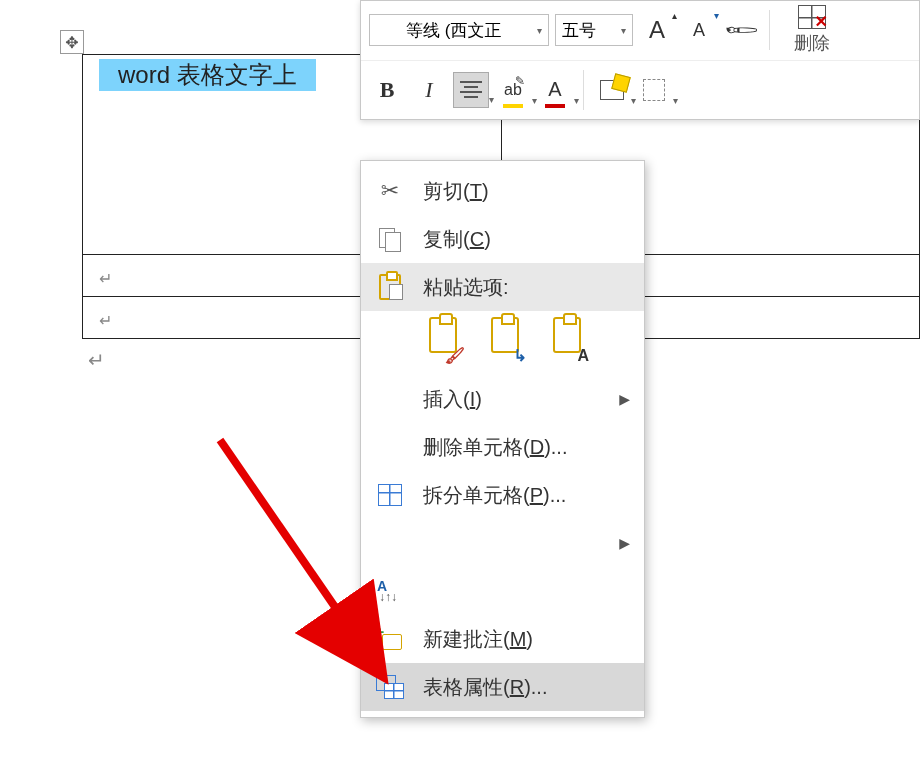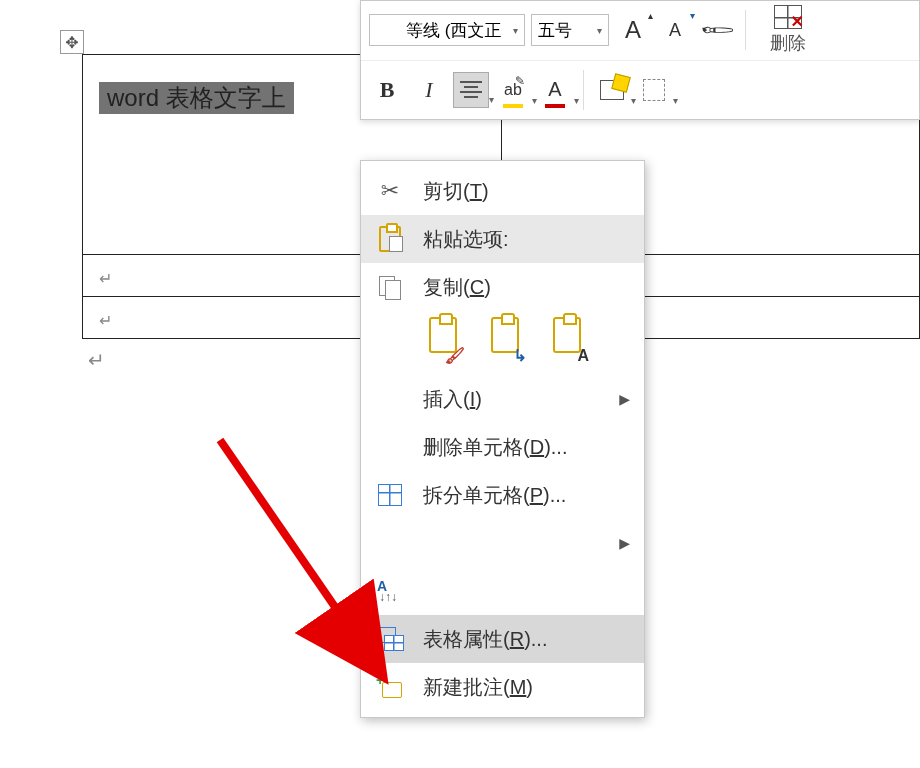--- a/index.html
+++ b/index.html
@@ -4,21 +4,21 @@
 <style>
   * { box-sizing: border-box; margin: 0; padding: 0; }
   body { font-family: "Microsoft YaHei", sans-serif; background: #fff; width: 920px; height: 768px; position: relative; overflow: hidden; }
 
   
   .mini-toolbar { position: absolute; top: 0; left: 360px; width: 560px; height: 120px; border: 1px solid #c8c8c8; background: #fff; box-shadow: 0 2px 6px rgba(0,0,0,.15); display: flex; flex-direction: column; }
   .mt-row { display: flex; align-items: center; height: 60px; padding: 0 8px; gap: 6px; }
   .mt-row + .mt-row { border-top: 1px solid #eee; }
   .mt-sep { width: 1px; height: 40px; background: #ddd; margin: 0 4px; }
   .mt-font, .mt-size { display: flex; align-items: center; border: 1px solid #bfbfbf; background: #fff; height: 32px; padding: 0 6px; font-size: 17px; }
-  .mt-font { width: 156px; padding-left: 36px; }
+  .mt-font { width: 180px; padding-left: 36px; }
   .mt-size { width: 78px; }
   .mt-drop { margin-left: auto; font-size: 10px; color: #666; }
   .mt-btn { width: 36px; height: 36px; display: flex; align-items: center; justify-content: center; font-size: 22px; color: #333; position: relative; }
   .mt-btn .caret { position: absolute; right: -6px; bottom: 2px; font-size: 10px; color: #666; }
   .mt-btn.active { background: #d8d8d8; border: 1px solid #aaa; }
   .mt-group { display: flex; flex-direction: column; align-items: center; width: 64px; gap: 2px; }
   .mt-group-label { font-size: 18px; color: #555; }
   .mt-icon-table { width: 28px; height: 24px; position: relative; }
   .mt-icon-table::before { content: ""; position: absolute; inset: 0; border: 1.5px solid #555; background:
     linear-gradient(#555,#555) 0 50%/100% 1.5px no-repeat,
@@ -35,21 +35,21 @@
   .align-icon .short { width:60%; margin:0 auto; }
   .border-icon { width:22px;height:22px;border:1.5px dashed #888; }
   .shade-icon { width:24px;height:20px; background:#fff;border:1.5px solid #555; position:relative;}
   .shade-icon::after{content:"";position:absolute;right:-6px;top:-6px;width:14px;height:14px;background:#ffd400;border:1px solid #b89b00;transform:rotate(15deg);}
 
   
   .move-handle { position:absolute; top:30px; left:60px; width:24px;height:24px; border:1px solid #999; background:#fff; display:flex;align-items:center;justify-content:center; font-size:16px; color:#555;}
   .doc-table { position:absolute; top:54px; left:82px; width:838px; border-collapse:collapse; }
   .doc-table td { border:1.5px solid #222; height:42px; padding:4px 16px; font-size:24px; vertical-align:middle; }
   .doc-table tr:first-child td { height:200px; vertical-align:top; }
-  .doc-table .hl { background:#737373; color:#222; display:inline-block; padding:0 8px;margin-top:23px; }
+  .doc-table .hl { background:#7dd3fc; color:#222; display:inline-block; padding:0 19px; }
   .ret { font-size:16px; color:#888; }
   .para-mark { position:absolute; top:348px; left:88px; font-size:20px; color:#888; }
 
   
   .ctx { position:absolute; top:160px; left:360px; width:285px; background:#fff; border:1px solid #c8c8c8; box-shadow:2px 3px 10px rgba(0,0,0,.25); padding:6px 0; }
   .ctx-item { display:flex; align-items:center; height:48px; padding:0 14px 0 14px; font-size:20px; color:#333; gap:18px; position:relative;}
   .ctx-item.heading { background:#e8e8e8; }
   .ctx-item.hover { background:#d8d8d8; }
   .ctx-item .arrow { position:absolute; right:14px; font-size:14px; color:#555; }
   .ctx-icon { width:30px; height:28px; display:flex; align-items:center; justify-content:center; font-size:22px; color:#444; flex-shrink:0;}
@@ -173,31 +173,31 @@
         <span class="caret">▾</span>
       </div>
   </div>
 </div>
 
 <div class="ctx">
   <div class="ctx-item">
     <span class="ctx-icon scissors">✂</span>
     <span class="ctx-label">剪切(<u>T</u>)</span>
   </div>
+  <div class="ctx-item">
+    <span class="ctx-icon">
+        <span class="copy-icon"></span>
+      </span>
+    <span class="ctx-label">复制(<u>C</u>)</span>
+  </div>
   <div class="ctx-item heading">
     <span class="ctx-icon">
         <span class="paste-icon"></span>
       </span>
     <span class="ctx-label">粘贴选项:</span>
-  </div>
-  <div class="ctx-item">
-    <span class="ctx-icon">
-        <span class="copy-icon"></span>
-      </span>
-    <span class="ctx-label">复制(<u>C</u>)</span>
   </div>
   <div class="paste-row">
     <div class="paste-opt">
         <div class="clip"></div>
         <span class="clip-badge brush">🖌</span>
       </div>
     <div class="paste-opt">
         <div class="clip"></div>
         <span class="clip-badge arrow">↳</span>
       </div>
@@ -226,34 +226,34 @@
     <span class="arrow">▶</span>
   </div>
   <div class="ctx-item">
     <span class="ctx-icon">
         <span class="text-dir-icon">
           <span class="a1">A</span>
           <span class="arrs">↓↑↓</span>
         </span>
       </span>
   </div>
+  <div class="ctx-item">
+    <span class="ctx-icon">
+        <span class="plus-comment"></span>
+      </span>
+    <span class="ctx-label">新建批注(<u>M</u>)</span>
+  </div>
   <div class="ctx-item hover">
     <span class="ctx-icon">
         <span class="tbl-props-icon">
           <span class="back"></span>
           <span class="front"></span>
         </span>
       </span>
     <span class="ctx-label">表格属性(<u>R</u>)...</span>
-  </div>
-  <div class="ctx-item">
-    <span class="ctx-icon">
-        <span class="plus-comment"></span>
-      </span>
-    <span class="ctx-label">新建批注(<u>M</u>)</span>
   </div>
 </div>
 
 <div class="red-arrow">
   <svg viewBox="0 0 200 260">
     <defs>
         <marker id="ah" markerWidth="12" markerHeight="12" refX="9" refY="6" orient="auto">
           <path d="M0,0 L12,6 L0,12 Z" fill="#e40000"></path>
         </marker>
       </defs>

